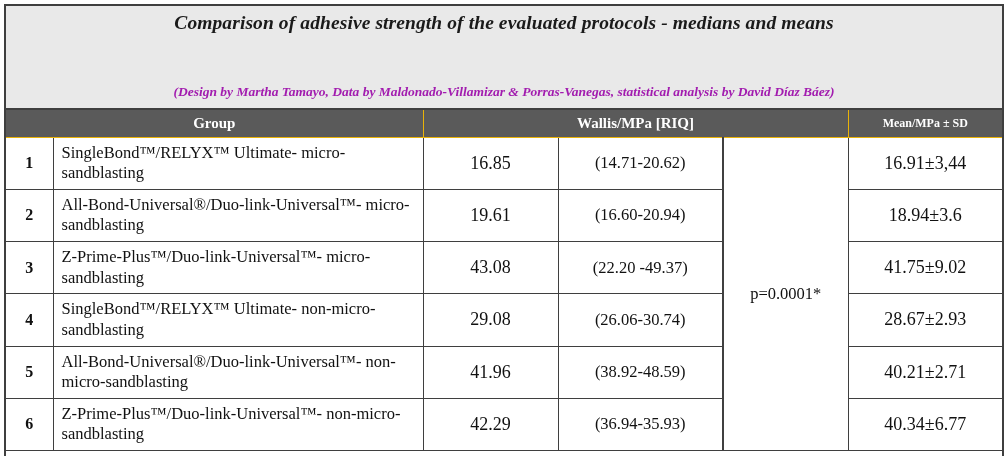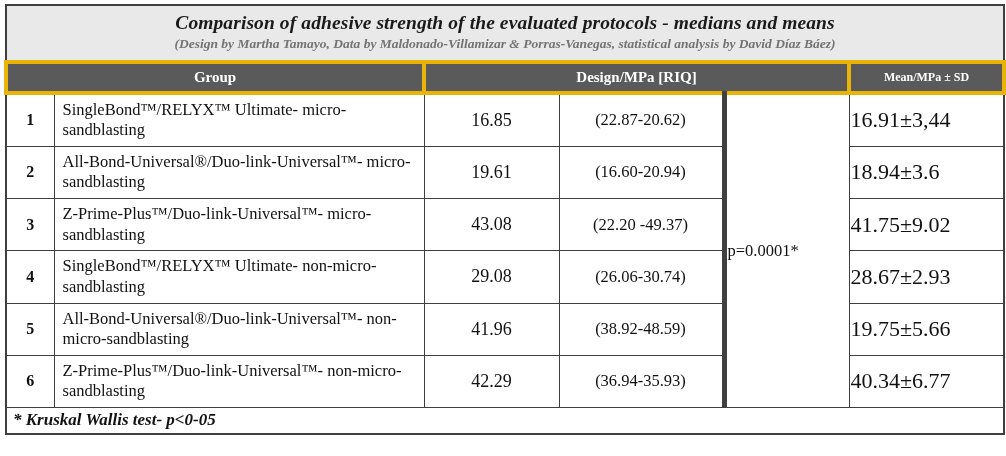--- a/index.html
+++ b/index.html
@@ -35,31 +35,32 @@
     font-style: italic;
     font-size: 19.5px;
     color: #1a1a1a;
     line-height: 1.15;
     letter-spacing: 0.1px;
   }
   .title-line2 {
     font-family: "Liberation Serif", serif;
     font-style: italic;
     font-size: 13.5px;
-    color: #737373;
+    color: #a21caf;
     line-height: 1.2;
     padding-top: 2px;
+    margin-top: 48px;
   }
   thead th {
     background: #5a5a5a;
     color: #ffffff;
     font-family: "Liberation Serif", serif;
     font-weight: bold;
     font-size: 15px;
-    border: 4px solid #eab308;
+    border: 1px solid #eab308;
     padding: 5px 20px;
     text-align: center;
     vertical-align: middle;
   }
   thead th.mean-head {
     font-size: 12px;
   }
   tbody td {
     border: 1px solid #3f3f3f;
     vertical-align: middle;
@@ -80,27 +81,28 @@
   }
   td.median {
     text-align: center;
     font-size: 18px;
   }
   td.riq {
     text-align: center;
     font-size: 16.5px;
   }
   td.pval {
-    text-align: left;
+    text-align: center;
     font-size: 16.5px;
-    border-left: 5px solid #404040;
+    border-left: 2px solid #404040;
     border-right: 1px solid #3f3f3f;
   }
   td.mean {
-    font-size: 22px;
+    text-align: center;
+    font-size: 18px;
   }
   .foot-cell {
     border: 2px solid #3f3f3f;
     border-top: 1px solid #3f3f3f;
     background: #ffffff;
     text-align: left;
     padding: 2px 6px 3px 6px;
     font-family: "Liberation Serif", serif;
     font-weight: bold;
     font-style: italic;
@@ -123,30 +125,30 @@
     </colgroup>
     <thead>
       <tr>
         <th colspan="6" class="title-cell">
           <div class="title-line1">Comparison of adhesive strength of the evaluated protocols - medians and means</div>
           <div class="title-line2">(Design by Martha Tamayo, Data by Maldonado-Villamizar &amp; Porras-Vanegas, statistical analysis by David Díaz Báez)</div>
         </th>
       </tr>
       <tr>
         <th colspan="2">Group</th>
-        <th colspan="3">Design/MPa [RIQ]</th>
+        <th colspan="3">Wallis/MPa [RIQ]</th>
         <th class="mean-head">Mean/MPa ± SD</th>
       </tr>
     </thead>
     <tbody>
       <tr style="height:48px">
         <td class="idx">1</td>
         <td class="group">SingleBond™/RELYX™ Ultimate- micro-sandblasting</td>
         <td class="median">16.85</td>
-        <td class="riq">(22.87-20.62)</td>
+        <td class="riq">(14.71-20.62)</td>
         <td class="pval" rowspan="6">p=0.0001*</td>
         <td class="mean">16.91±3,44</td>
       </tr>
       <tr style="height:48px">
         <td class="idx">2</td>
         <td class="group">All-Bond-Universal®/Duo-link-Universal™- micro-sandblasting</td>
         <td class="median">19.61</td>
         <td class="riq">(16.60-20.94)</td>
         <td class="mean">18.94±3.6</td>
       </tr>
@@ -162,21 +164,21 @@
         <td class="group">SingleBond™/RELYX™ Ultimate- non-micro-sandblasting</td>
         <td class="median">29.08</td>
         <td class="riq">(26.06-30.74)</td>
         <td class="mean">28.67±2.93</td>
       </tr>
       <tr style="height:48px">
         <td class="idx">5</td>
         <td class="group">All-Bond-Universal®/Duo-link-Universal™- non-micro-sandblasting</td>
         <td class="median">41.96</td>
         <td class="riq">(38.92-48.59)</td>
-        <td class="mean">19.75±5.66</td>
+        <td class="mean">40.21±2.71</td>
       </tr>
       <tr style="height:48px">
         <td class="idx">6</td>
         <td class="group">Z-Prime-Plus™/Duo-link-Universal™- non-micro-sandblasting</td>
         <td class="median">42.29</td>
         <td class="riq">(36.94-35.93)</td>
         <td class="mean">40.34±6.77</td>
       </tr>
       <tr>
         <td colspan="6" class="foot-cell">* Kruskal Wallis test- p&lt;0-05</td>

